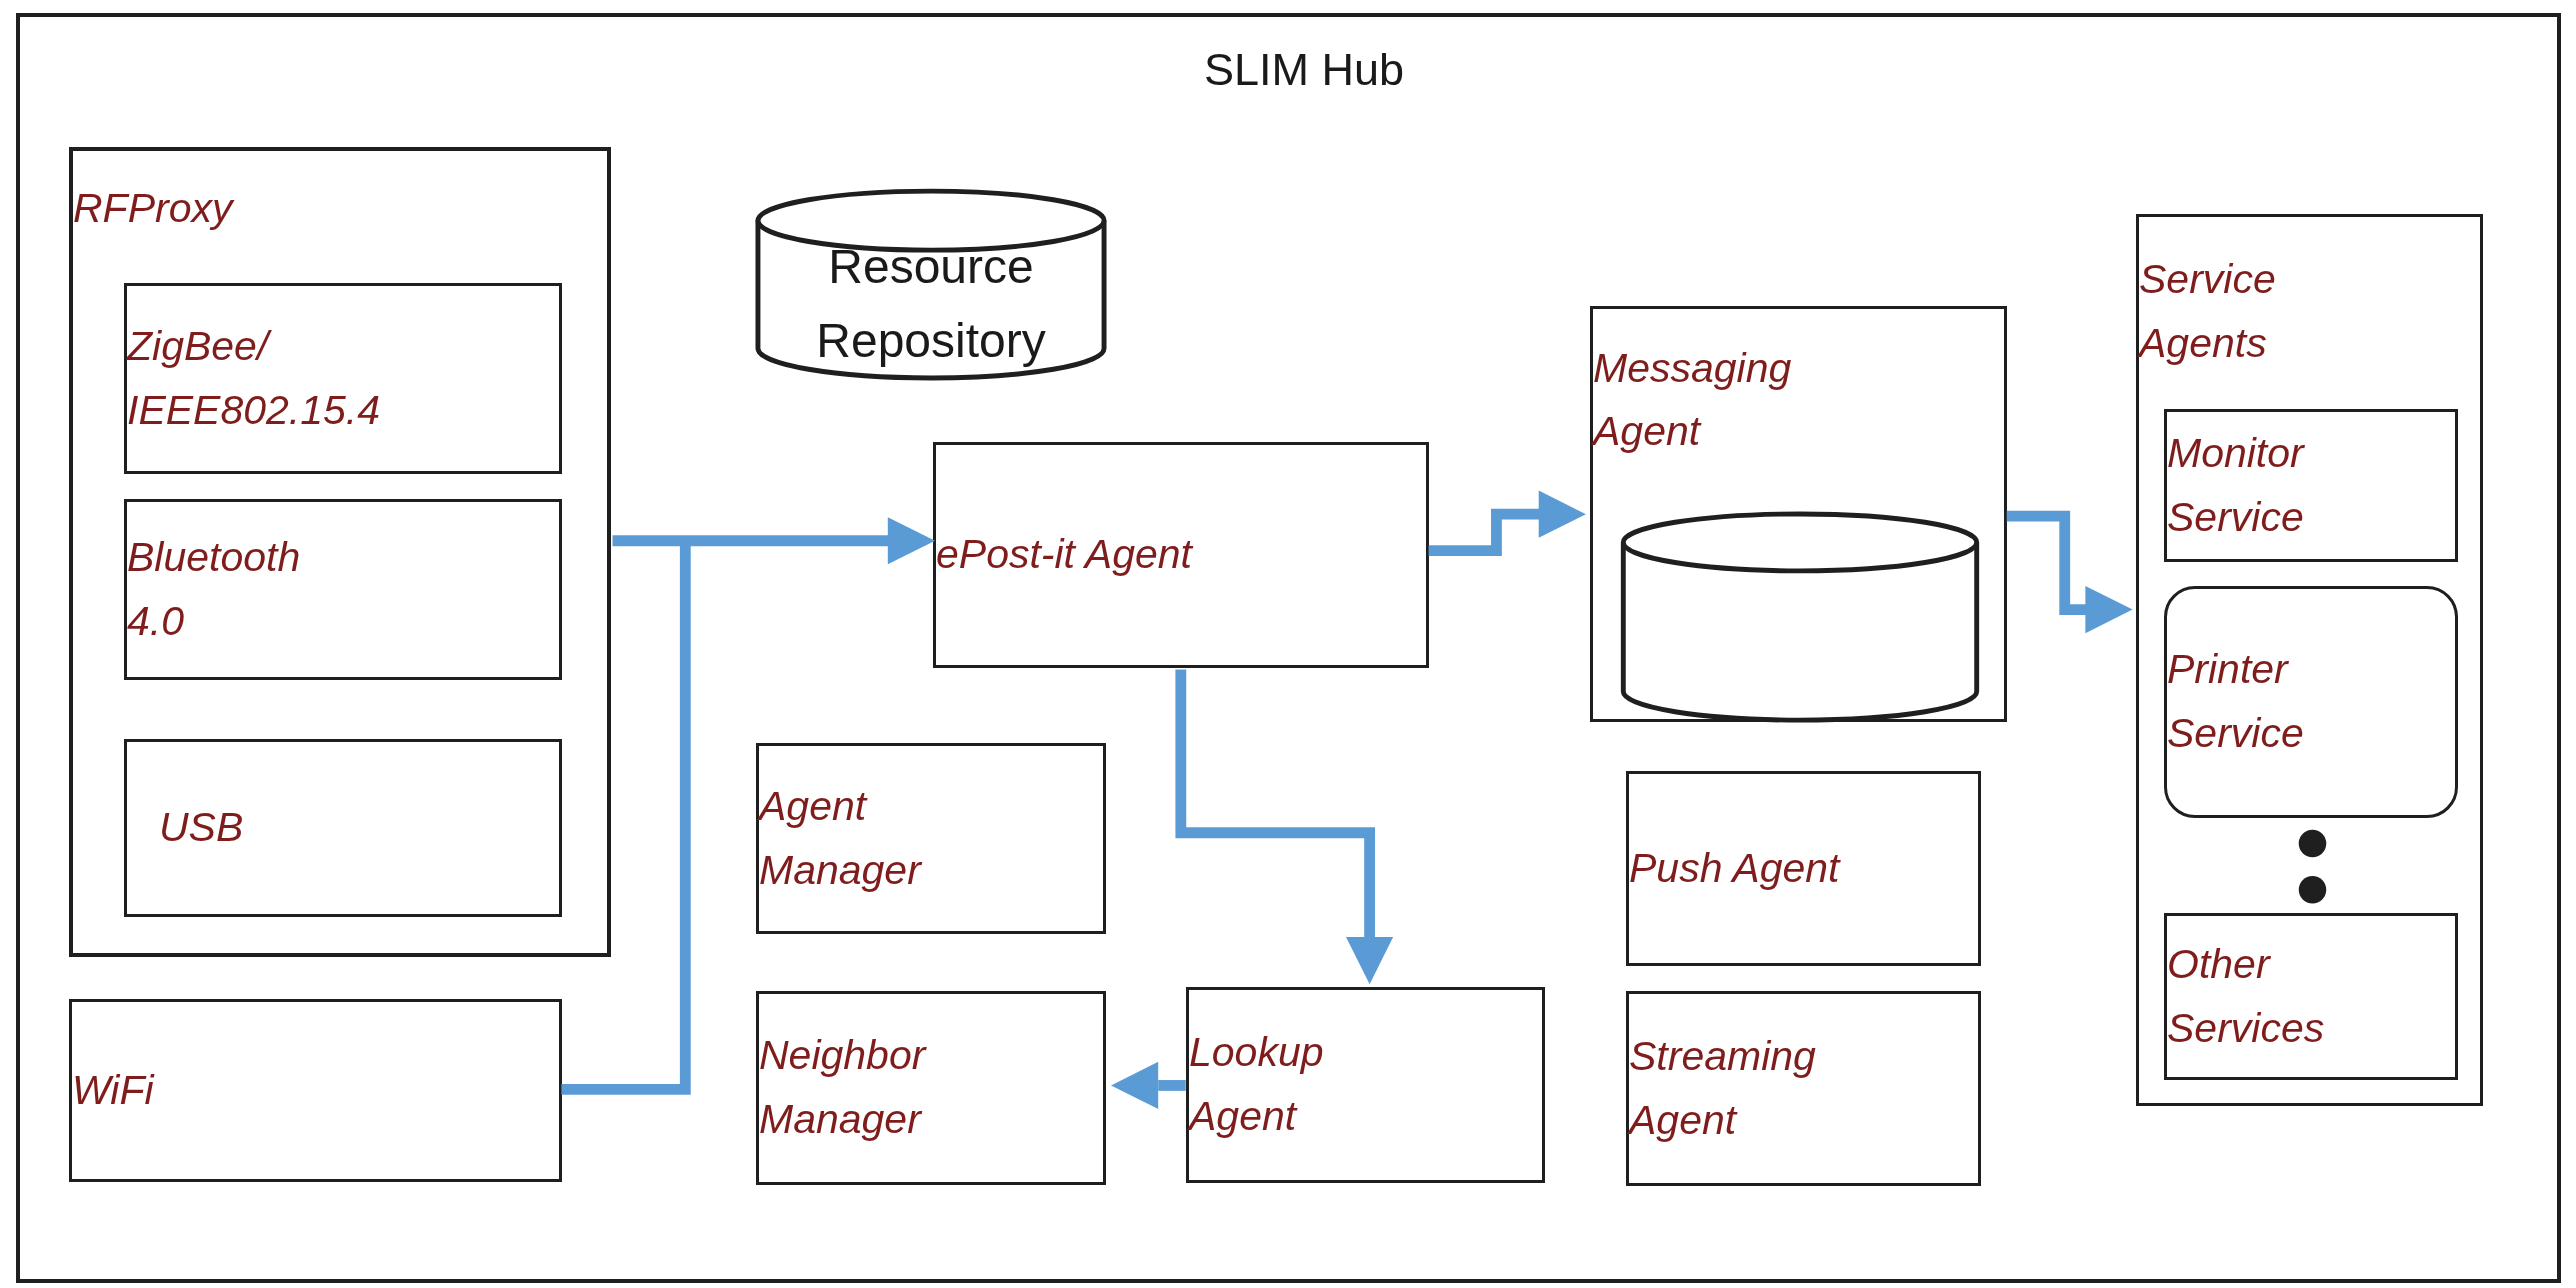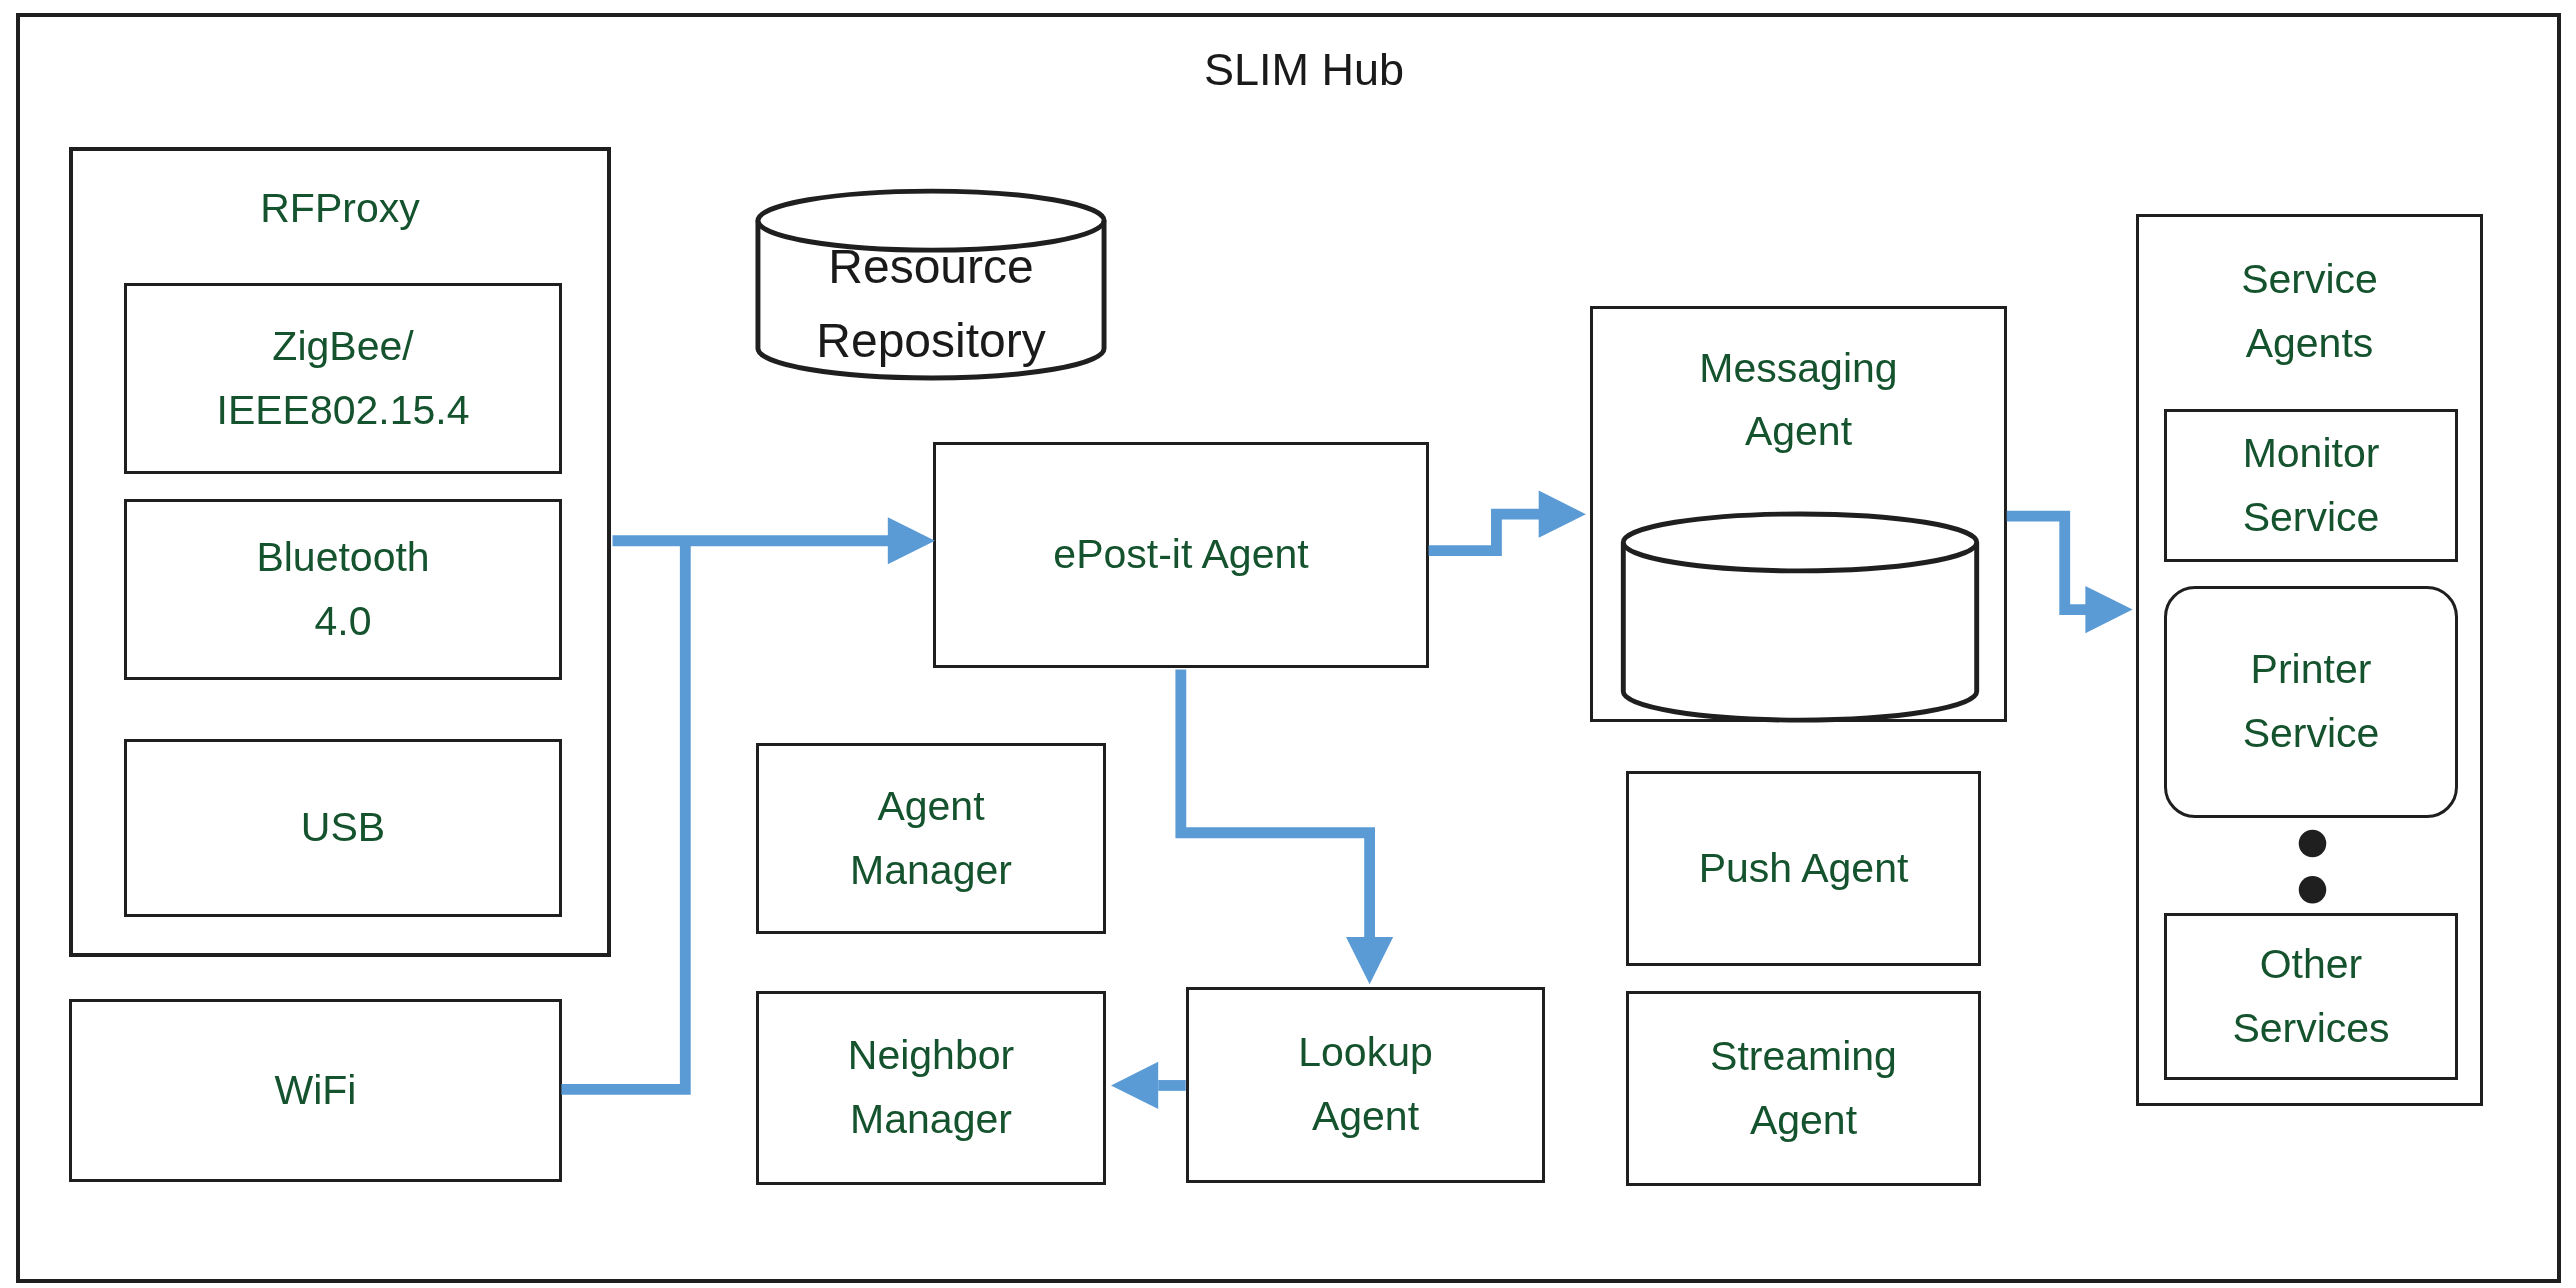--- a/index.html
+++ b/index.html
@@ -20,25 +20,26 @@
     align-items:center;
     justify-content:center;
     text-align:center;
   }
   .container-box{
     align-items:flex-start;
   }
   .lbl{
     display:block;
     width:100%;
-    text-align:center;
+    text-align:left;
     white-space:pre-line;
     font-size:41px;
     line-height:1.55;
-    color:#14532d;
+    color:#7f1d1d;
+    font-style:italic;
   }
   .free-lbl{
     position:absolute;
     text-align:center;
     white-space:pre-line;
     font-size:48px;
     line-height:1.55;
     color:#1a1a1a;
   }
   #title{
@@ -72,21 +73,21 @@
   <div class="box" style="left:124px;top:263px;width:438px;height:191px;margin-top:20px;">
     <span class="lbl">ZigBee/
 IEEE802.15.4</span>
   </div>
 
   <div class="box" style="left:124px;top:499px;width:438px;height:181px;">
     <span class="lbl">Bluetooth
 4.0</span>
   </div>
 
-  <div class="box" style="left:124px;top:739px;width:438px;height:178px;">
+  <div class="box" style="left:124px;top:739px;width:438px;height:178px;padding-left:32px;">
     <span class="lbl">USB</span>
   </div>
 
   <div class="box" style="left:69px;top:999px;width:493px;height:183px;">
     <span class="lbl">WiFi</span>
   </div>
 
   <svg class="cyl" style="left:755px;top:187px;" width="352" height="197" viewBox="0 0 358 200">
     <path d="M3,34 L3,164 A176,30 0 0 0 355,164 L355,34" fill="#ffffff" stroke="#1f1f1f" stroke-width="5"></path>
     <ellipse cx="179" cy="34" rx="176" ry="30" fill="#ffffff" stroke="#1f1f1f" stroke-width="5"></ellipse>

